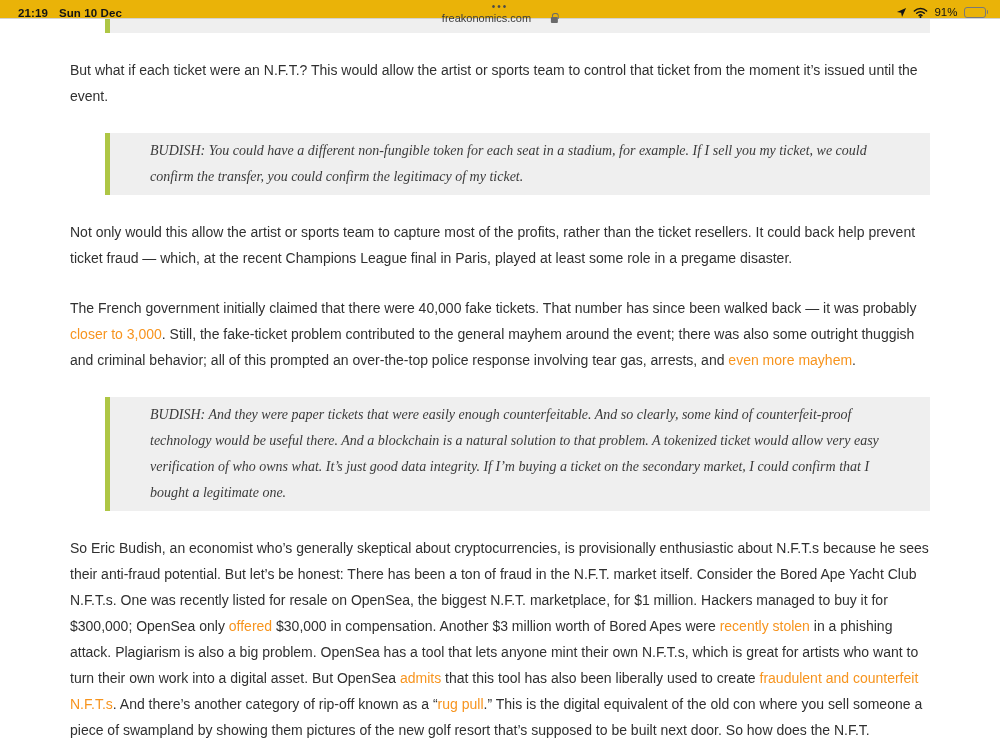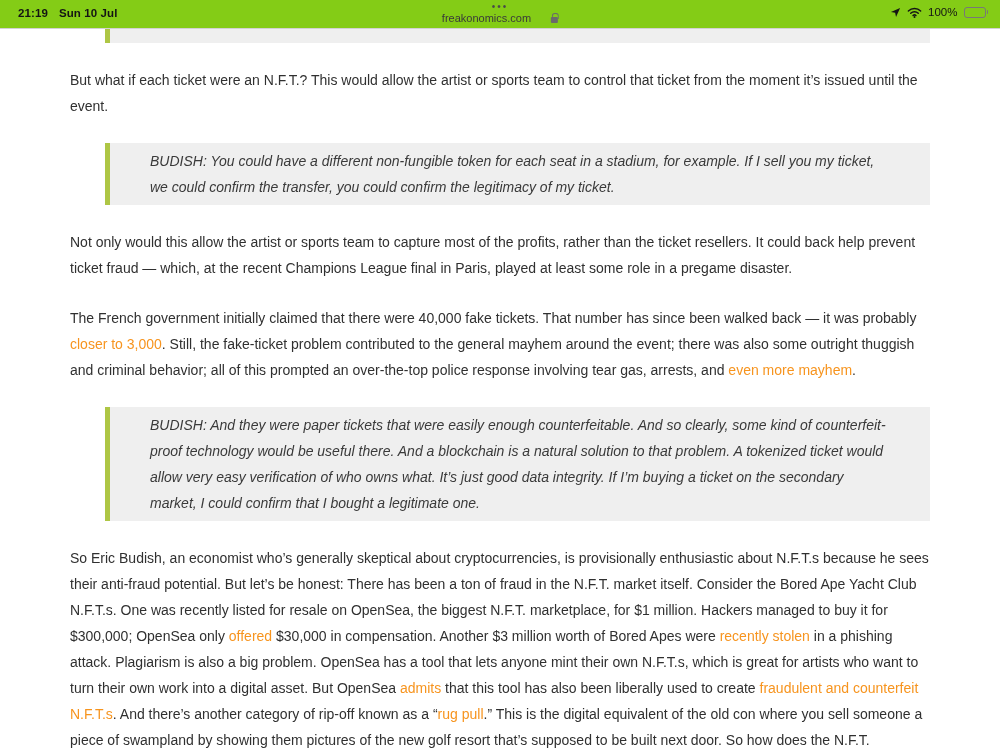--- a/index.html
+++ b/index.html
@@ -11,21 +11,21 @@
   *{box-sizing:border-box;}
   html,body{margin:0;padding:0;}
   body{
     width:1000px;height:750px;overflow:hidden;background:#fff;
     font-family:"Liberation Sans",sans-serif;
     -webkit-font-smoothing:antialiased;
   }
 
   
   .status-bar{
-    position:relative;height:29px;background:#84cc16;
+    position:relative;height:19px;background:#eab308;
     border-bottom:1px solid #d2d2d2;
   }
   .sb-left{
     position:absolute;left:18px;top:7px;display:flex;gap:11px;
     font-size:11.5px;font-weight:700;color:#141414;letter-spacing:.1px;
   }
   .sb-center{
     position:absolute;left:50%;top:2px;transform:translateX(-50%);
     text-align:center;
   }
@@ -60,35 +60,35 @@
   .content{padding:0 70px;}
   .para{
     font-size:14px;line-height:26px;color:var(--text);
     margin:24px 0;
   }
   .quote{
     margin:14px 0 14px 35px;
     padding:5px 44px 5px 40px;
     background:var(--qbg);
     border-left:5px solid var(--qborder);
-    font-style:italic;font-size:14px;line-height:26px;color:#3a3a3a;
+    font-style:italic;font-size:14px;line-height:26px;color:#3a3a3a;font-family:Liberation Serif, serif;
   }
   .quote-partial{
     height:14px;margin:0 0 0 35px;background:var(--qbg);
     border-left:5px solid var(--qborder);
   }
   .link{color:var(--link);cursor:pointer;text-decoration:none;}
 </style>
 </head>
 <body>
 
 <div class="status-bar">
   <div class="sb-left">
     <span>21:19</span>
-    <span>Sun 10 Jul</span>
+    <span>Sun 10 Dec</span>
   </div>
   <div class="sb-center">
     <div class="sb-dots">•••</div>
     <div class="sb-url-row">
       <span>freakonomics.com</span>
       <span class="lock-icon"></span>
     </div>
   </div>
   <div class="sb-right">
     <span>
@@ -97,21 +97,21 @@
         </svg>
     </span>
     <span>
       <svg width="15" height="11" viewBox="0 0 16 12" fill="none" stroke="#141414" stroke-width="1.6" stroke-linecap="round">
         <path d="M1.3 4.3 A 9.5 9.5 0 0 1 14.7 4.3"></path>
         <path d="M3.9 6.9 A 5.9 5.9 0 0 1 12.1 6.9"></path>
         <path d="M6.4 9.3 A 2.4 2.4 0 0 1 9.6 9.3"></path>
         <circle cx="8" cy="10.9" r="1.1" fill="#141414" stroke="none"></circle>
       </svg>
     </span>
-    <span>100%</span>
+    <span>91%</span>
     <span class="battery">
       <span class="battery-body"><span class="battery-fill"></span></span>
       <span class="battery-nub"></span>
     </span>
   </div>
 </div>
 
 <div class="content">
   <div class="quote-partial"></div>
 

